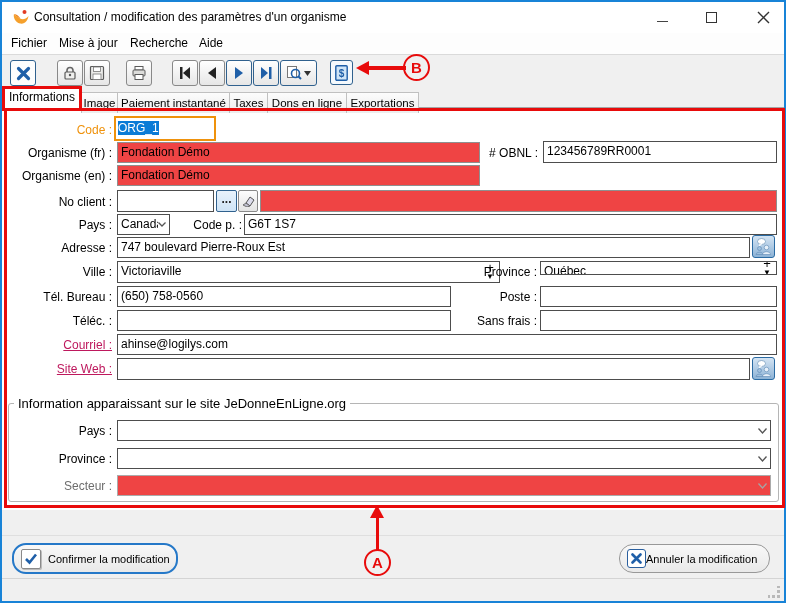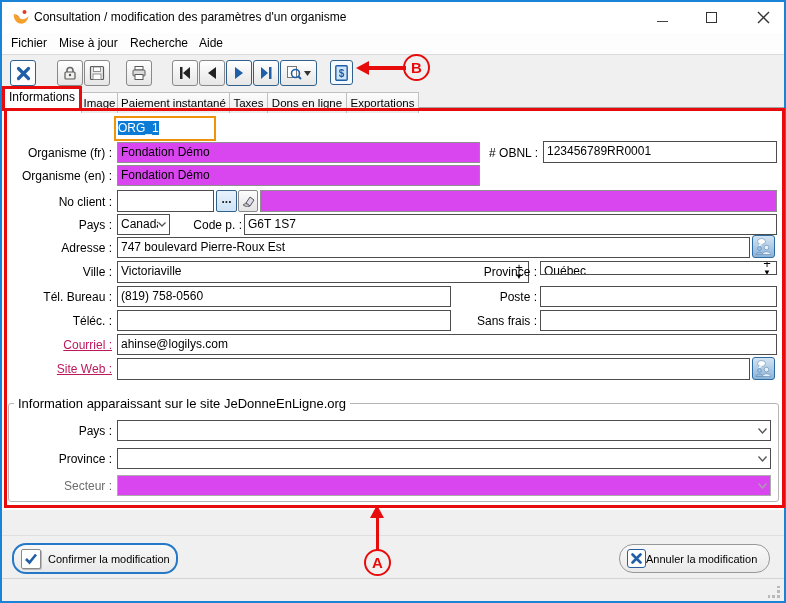--- a/index.html
+++ b/index.html
@@ -21,21 +21,21 @@
   
   .tabbar { position:absolute; left:0; top:84px; right:0; height:22px; background:#f0f0f0; }
   .tabbase { position:absolute; left:0; top:105px; right:0; height:1px; background:#a5a5a5; }
   .tab { position:absolute; top:90px; height:21px; line-height:21px; text-align:center; background:linear-gradient(#fcfcfc,#ededed); border:1px solid #c0c0c0; border-bottom:none; white-space:nowrap; overflow:hidden; z-index:1; font-size:11.5px; }
   .tab.sel { background:#fff; top:84px; height:23px; z-index:2; border-color:#9a9a9a; font-size:12px; }
   
   .content { position:absolute; left:0; top:106px; right:0; height:402px; background:#fff; }
   .bottompane { position:absolute; left:0; top:508px; right:0; bottom:0; background:#f0f0f0; }
   .lbl { position:absolute; text-align:right; white-space:nowrap; }
   .field { position:absolute; background:#fff; border:1px solid #4d4d4d; padding:0 3px; line-height:19px; overflow:hidden; white-space:nowrap; }
-  .field.ro { background:#d946ef; border-color:#8f8f8f; }
+  .field.ro { background:#ef4444; border-color:#8f8f8f; }
   .combo { display:flex; align-items:center; padding-right:0; }
   .combo .val { flex:1; overflow:hidden; white-space:nowrap; }
   .combo svg { flex:none; margin-right:3px; }
   .link { color:#be185d; text-decoration:underline; }
   .spin { position:absolute; right:1px; top:1px; bottom:1px; width:16px; display:flex; flex-direction:column; align-items:center; justify-content:center; background:#fff; }
   .spin .plus { font-size:13px; line-height:10px; }
   .spin .dn { font-size:8px; line-height:8px; }
   fieldset.grp { position:absolute; left:6px; top:394px; width:771px; height:106px; border:1px solid #b5b5b5; border-radius:3px; }
   fieldset.grp legend { margin-left:5px; padding:0 4px; font-size:13px; }
   
@@ -154,20 +154,21 @@
   <div class="tabbase"></div>
   <div class="tab sel" style="left:2px;width:76px">Informations</div>
   <div class="tab" style="left:79px;width:37px">Image</div>
   <div class="tab" style="left:115px;width:113px">Paiement instantané</div>
   <div class="tab" style="left:227px;width:39px">Taxes</div>
   <div class="tab" style="left:265px;width:80px">Dons en ligne</div>
   <div class="tab" style="left:344px;width:73px">Exportations</div>
 
   <div class="content"></div>
 
+  <div class="lbl" style="left:2px;width:108px;top:118px;height:20px;line-height:20px;color:#ef920c">Code :</div>
   <div class="abs" style="left:112px;top:114px;width:102px;height:25px;border:2px solid #ef920c;background:#fff">
     <div style="margin:1px;line-height:19px;padding-left:1px"><span style="background:#0a7bd6;color:#fff">ORG_1</span></div>
   </div>
 
   <div class="lbl" style="left:2px;width:108px;top:141px;height:20px;line-height:20px">Organisme (fr) :</div>
   <div class="field ro" style="left:115px;top:140px;width:363px;height:21px">Fondation Démo</div>
   <div class="lbl" style="left:430px;width:106px;top:141px;height:20px;line-height:20px"># OBNL :</div>
   <div class="field" style="left:541px;top:139px;width:234px;height:22px">123456789RR0001</div>
 
   <div class="lbl" style="left:2px;width:108px;top:164px;height:20px;line-height:20px">Organisme (en) :</div>
@@ -201,38 +202,38 @@
       <ellipse cx="8.5" cy="5.5" rx="4" ry="3" fill="#fff" stroke="#6b93b8" stroke-width="0.7"></ellipse>
       <path d="M6.5 8 L5.5 10.5 L9.5 8.5" fill="#fff"></path>
       <circle cx="6.5" cy="12.5" r="2" fill="#9fc0de" stroke="#5d88b3" stroke-width="0.6"></circle>
       <path d="M3 18.5 C3 15.5 10 15.5 10 18.5 Z" fill="#9fc0de" stroke="#5d88b3" stroke-width="0.6"></path>
       <circle cx="13.5" cy="11.5" r="2.3" fill="#e8f1fa" stroke="#5d88b3" stroke-width="0.6"></circle>
       <path d="M9.5 18.5 C9.5 14.8 17.5 14.8 17.5 18.5 Z" fill="#e8f1fa" stroke="#5d88b3" stroke-width="0.6"></path>
     </svg>
   </div>
 
   <div class="lbl" style="left:2px;width:108px;top:260px;height:20px;line-height:20px">Ville :</div>
-  <div class="field" style="left:115px;top:259px;width:412px;height:22px;padding-right:18px">
+  <div class="field" style="left:115px;top:259px;width:383px;height:22px;padding-right:18px">
     <span>Victoriaville</span>
     <div class="spin">
         <span class="plus">+</span>
         <span class="dn">▼</span>
       </div>
   </div>
   <div class="lbl" style="left:440px;width:95px;top:260px;height:20px;line-height:20px">Province :</div>
   <div class="field" style="left:538px;top:259px;width:237px;height:14px;padding-right:36px">
     <span>Québec</span>
     <div class="spin">
         <span class="plus">+</span>
         <span class="dn">▼</span>
       </div>
   </div>
 
   <div class="lbl" style="left:2px;width:108px;top:285px;height:20px;line-height:20px">Tél. Bureau :</div>
-  <div class="field" style="left:115px;top:284px;width:334px;height:21px">(819) 758-0560</div>
+  <div class="field" style="left:115px;top:284px;width:334px;height:21px">(650) 758-0560</div>
   <div class="lbl" style="left:440px;width:95px;top:285px;height:20px;line-height:20px">Poste :</div>
   <div class="field" style="left:538px;top:284px;width:237px;height:21px"></div>
 
   <div class="lbl" style="left:2px;width:108px;top:309px;height:20px;line-height:20px">Téléc. :</div>
   <div class="field" style="left:115px;top:308px;width:334px;height:21px"></div>
   <div class="lbl" style="left:440px;width:95px;top:309px;height:20px;line-height:20px">Sans frais :</div>
   <div class="field" style="left:538px;top:308px;width:237px;height:21px"></div>
 
   <div class="lbl link" style="left:2px;width:108px;top:333px;height:20px;line-height:20px">Courriel :</div>
   <div class="field" style="left:115px;top:332px;width:660px;height:21px">ahinse@logilys.com</div>

